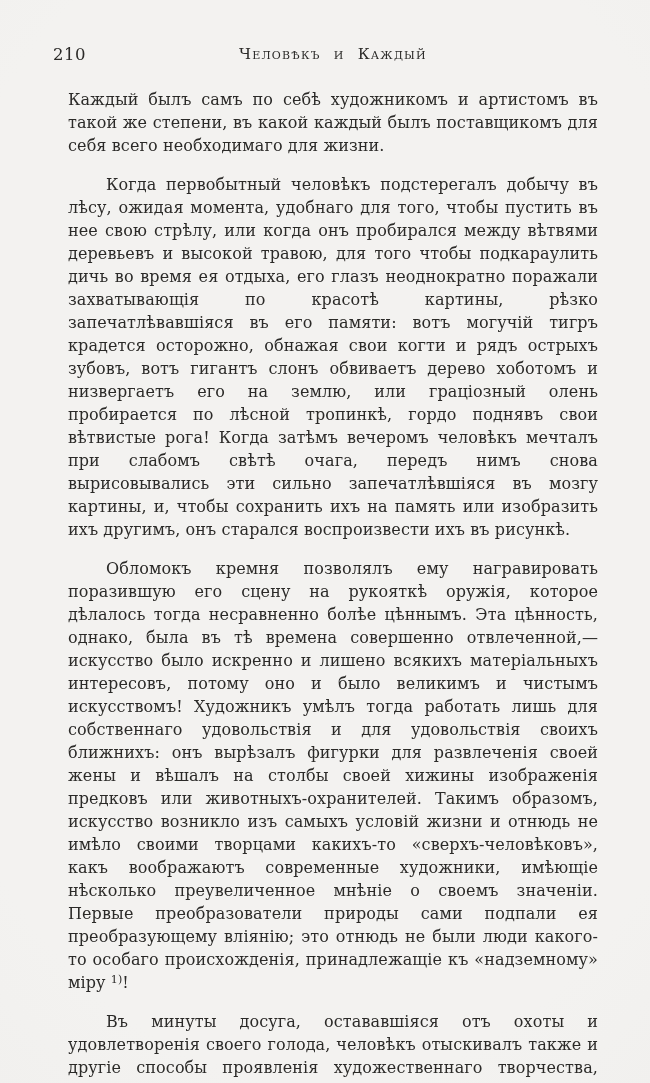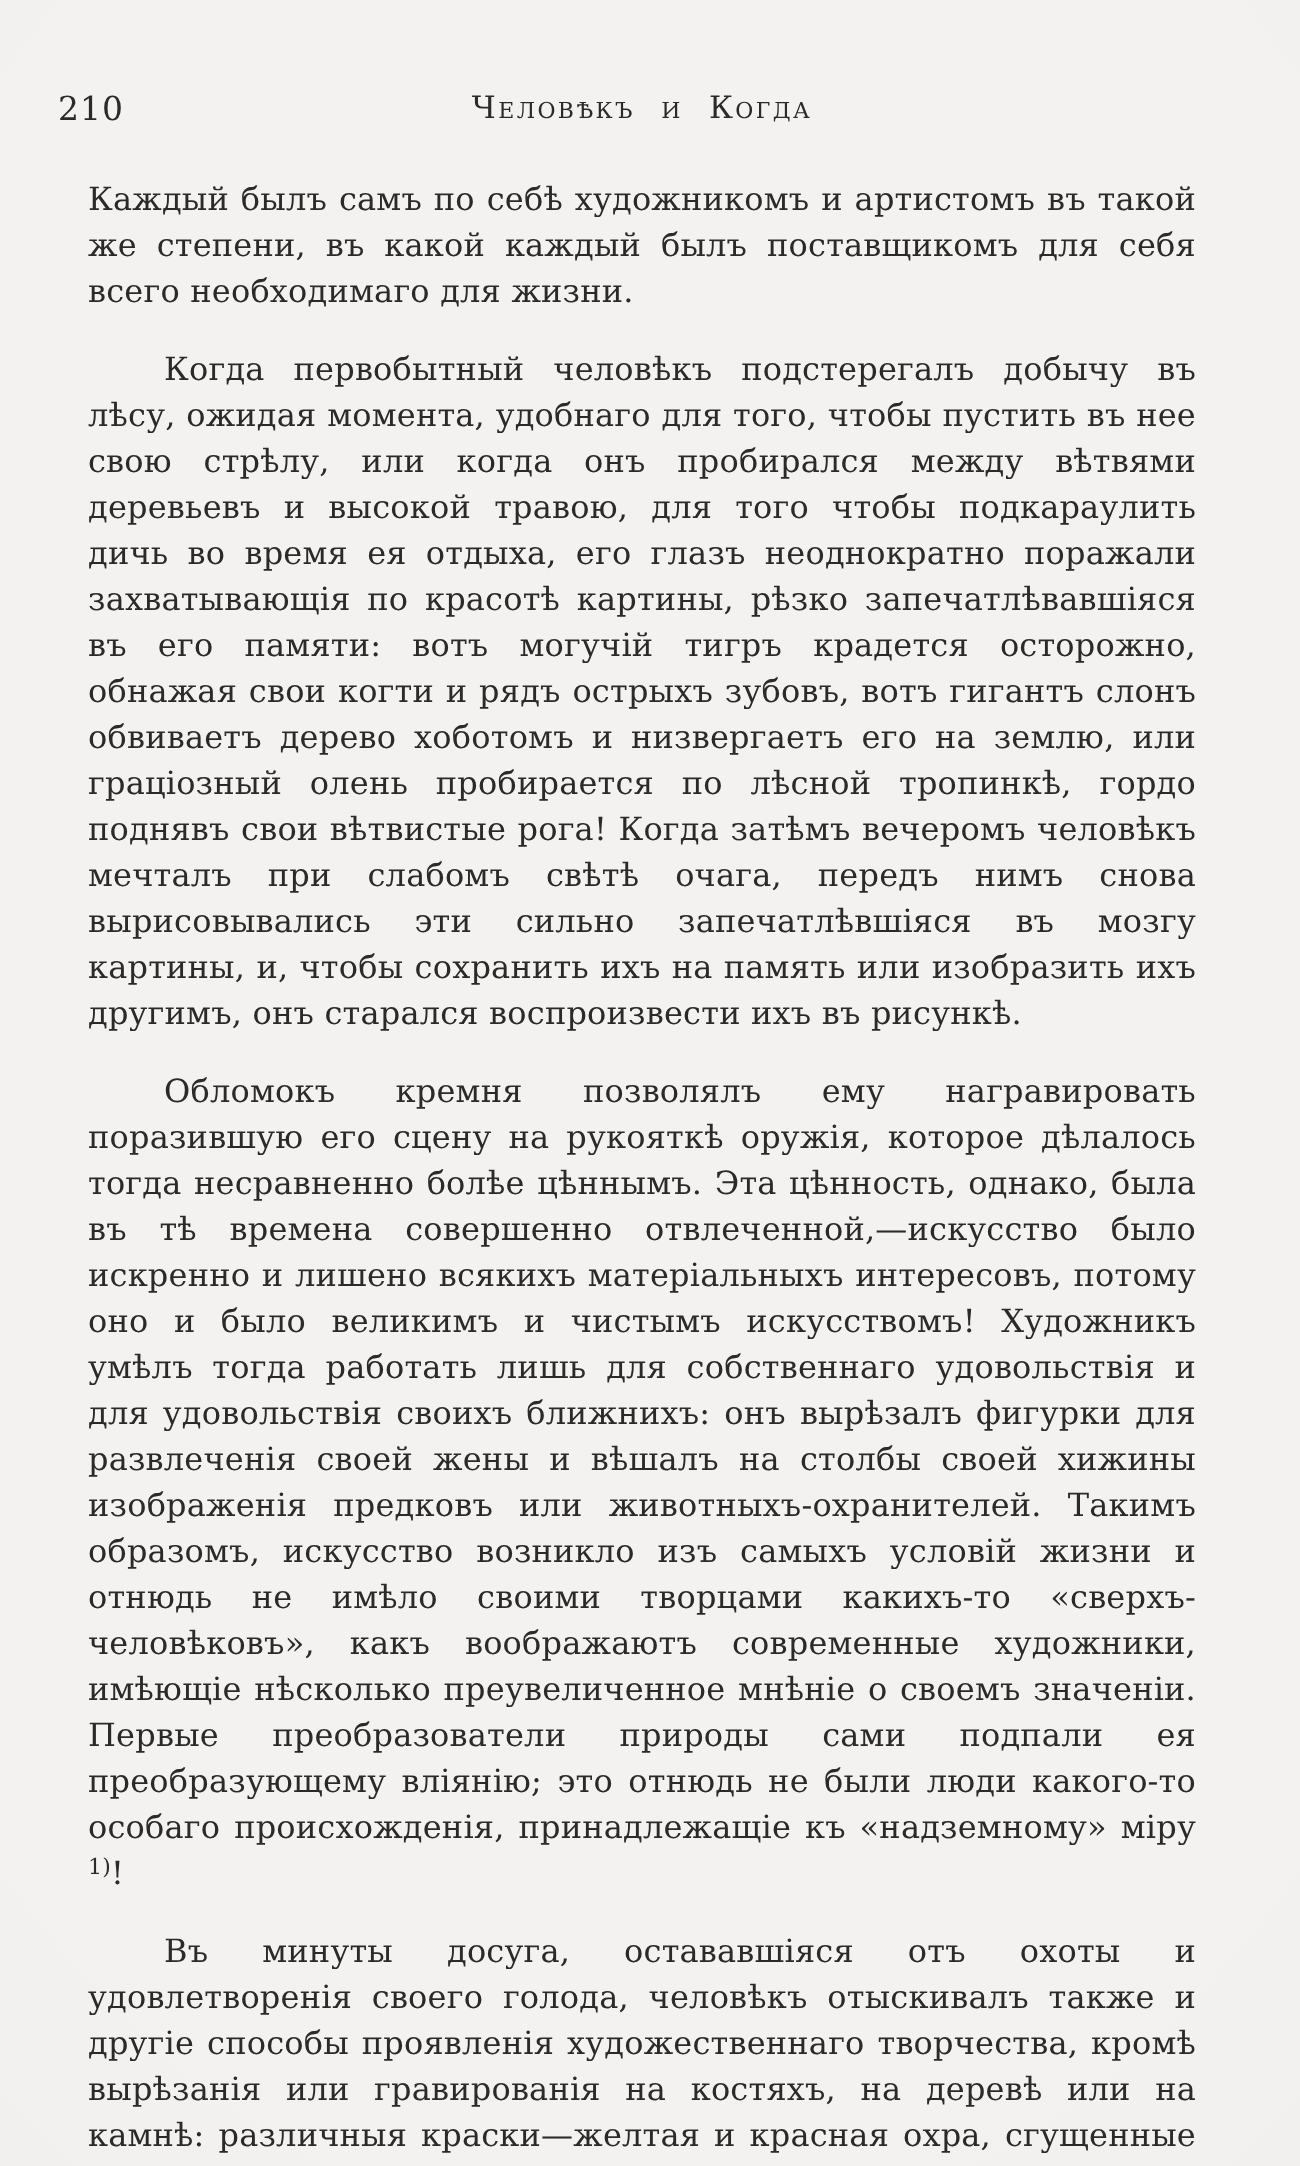--- a/index.html
+++ b/index.html
@@ -10,21 +10,21 @@
     width: 650px;
     height: 1083px;
     font-family: "DejaVu Serif", serif;
     background: #e9e8e6;
   }
   .page {
     position: relative;
     width: 650px;
     height: 1083px;
     box-sizing: border-box;
-    padding: 45px 36px 0 28px;
+    padding: 45px 36px 0 52px;
     background: radial-gradient(ellipse 120% 100% at 50% 45%, #f3f2f0 55%, #edecea 100%);
     color: #2b2a28;
     overflow: hidden;
   }
   .page-header {
     position: relative;
     height: 20px;
     margin-bottom: 23px;
   }
   .page-number {
@@ -61,21 +61,21 @@
     vertical-align: 5px;
   }
 </style>
 </head>
 <body>
 
 <div class="page">
 
   <header class="page-header">
     <span class="page-number">210</span>
-    <span class="running-title">Человѣкъ и Когда</span>
+    <span class="running-title">Человѣкъ и Каждый</span>
   </header>
 
   <main class="body-text">
     <p class="para no-indent">Каждый былъ самъ по себѣ художникомъ и артистомъ въ такой же степени, въ какой каждый былъ поставщикомъ для себя всего необходимаго для жизни.</p>
 
     <p class="para">Когда первобытный человѣкъ подстерегалъ добычу въ лѣсу, ожидая момента, удобнаго для того, чтобы пустить въ нее свою стрѣлу, или когда онъ пробирался между вѣтвями деревьевъ и высокой травою, для того чтобы подкараулить дичь во время ея отдыха, его глазъ неоднократно поражали захватывающія по красотѣ картины, рѣзко запечатлѣвавшіяся въ его памяти: вотъ могучій тигръ крадется осторожно, обнажая свои когти и рядъ острыхъ зубовъ, вотъ гигантъ слонъ обвиваетъ дерево хоботомъ и низвергаетъ его на землю, или граціозный олень пробирается по лѣсной тропинкѣ, гордо поднявъ свои вѣтвистые рога! Когда затѣмъ вечеромъ человѣкъ мечталъ при слабомъ свѣтѣ очага, передъ нимъ снова вырисовывались эти сильно запечатлѣвшіяся въ мозгу картины, и, чтобы сохранить ихъ на память или изобразить ихъ другимъ, онъ старался воспроизвести ихъ въ рисункѣ.</p>
 
     <p class="para"><span>Обломокъ кремня позволялъ ему награвировать поразившую его сцену на рукояткѣ оружія, которое дѣлалось тогда несравненно болѣе цѣннымъ. Эта цѣнность, однако, была въ тѣ времена совершенно отвлеченной,—искусство было искренно и лишено всякихъ матеріальныхъ интересовъ, потому оно и было великимъ и чистымъ искусствомъ! Художникъ умѣлъ тогда работать лишь для собственнаго удовольствія и для удовольствія своихъ ближнихъ: онъ вырѣзалъ фигурки для развлеченія своей жены и вѣшалъ на столбы своей хижины изображенія предковъ или животныхъ-охранителей. Такимъ образомъ, искусство возникло изъ самыхъ условій жизни и отнюдь не имѣло своими творцами какихъ-то «сверхъ-человѣковъ», какъ воображаютъ современные художники, имѣющіе нѣсколько преувеличенное мнѣніе о своемъ значеніи. Первые преобразователи природы сами подпали ея преобразующему вліянію; это отнюдь не были люди какого-то особаго происхожденія, принадлежащіе къ «надземному» міру </span><sup class="fn-ref">1)</sup><span>!</span></p>
 
     <p class="para">Въ минуты досуга, остававшіяся отъ охоты и удовлетворенія своего голода, человѣкъ отыскивалъ также и другіе способы проявленія художественнаго творчества, кромѣ вырѣзанія или гравированія на костяхъ, на деревѣ или на камнѣ: различныя краски—желтая и красная охра, сгущенные соки различныхъ плодовъ—были всегда въ его распоряженіи, и онъ скоро научился пользоваться ими для рисованія на стѣнахъ скалъ тѣхъ предметовъ, которые приходилось ему видѣть, или тѣхъ формъ, которыя казались особенно пріятными его глазу.</p>

